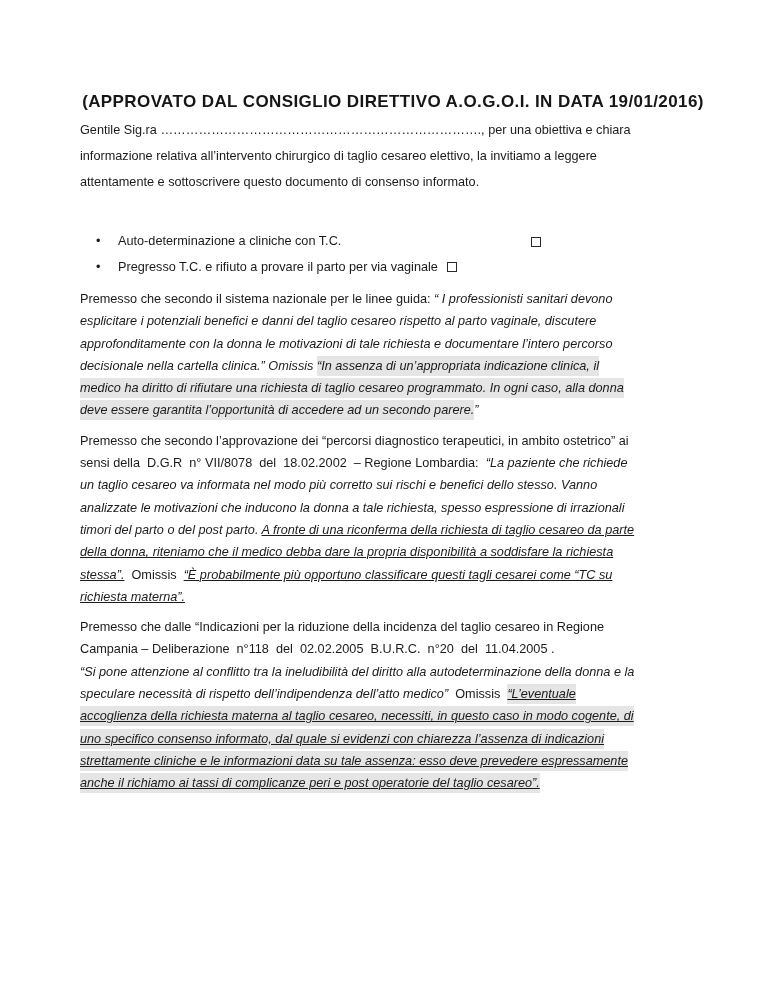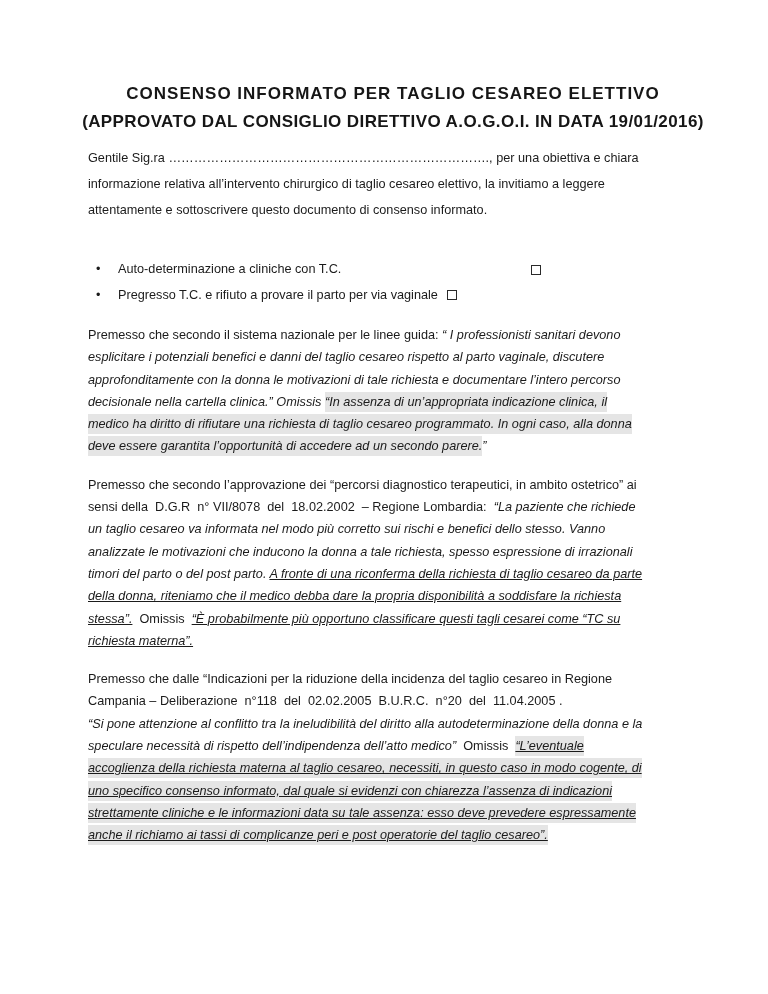--- a/index.html
+++ b/index.html
@@ -25,21 +25,21 @@
   .doc-subtitle{
     margin:11px 0 8px 0;
     font-size:17px;
     font-weight:bold;
     letter-spacing:.4px;
     line-height:14px;
     text-align:center;
     color:#161616;
   }
   p.body{
-    margin:16px;
+    margin:8px;
     font-size:12.7px;
     white-space:pre-wrap;
   }
   .lh26{line-height:26px;}
   .lh22{line-height:22.3px;}
   .p-salutation{margin-top:60px;}
   ul.motivations{
     list-style:none;
     margin:33px 0 0 0;
     padding:0 0 0 24px;
@@ -61,21 +61,20 @@
   .mt-campania{margin-top:10px;}
   .i{font-style:italic;}
   .u{text-decoration:underline;}
   .hl{background:#e5e5e5;padding:3px 0;}
 </style>
 </head>
 <body>
 
 <div class="page">
 
-  <h1 class="doc-title">CONSENSO INFORMATO PER TAGLIO CESAREO ELETTIVO</h1>
   <h2 class="doc-subtitle">(APPROVATO DAL CONSIGLIO DIRETTIVO A.O.G.O.I. IN DATA 19/01/2016)</h2>
 
   <p class="body lh26 p-salutation"><span>Gentile Sig.ra …………………………………………………………………., per una obiettiva e chiara
 informazione relativa all’intervento chirurgico di taglio cesareo elettivo, la invitiamo a leggere
 attentamente e sottoscrivere questo documento di consenso informato.</span></p>
 
 
   <ul class="motivations">
     <li>
       <span class="bullet">•</span>

